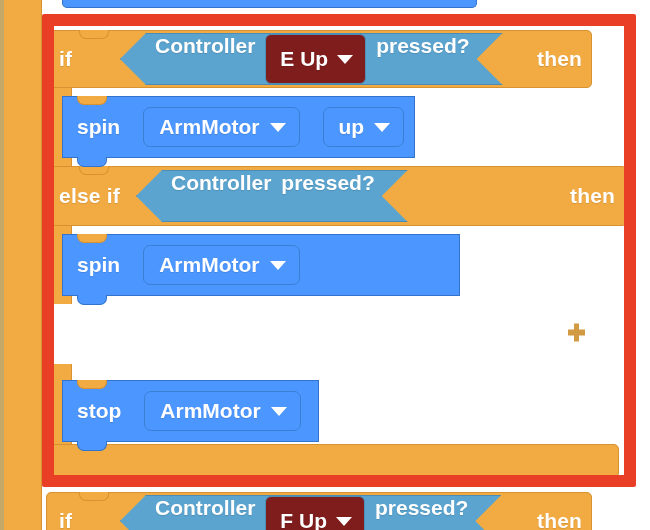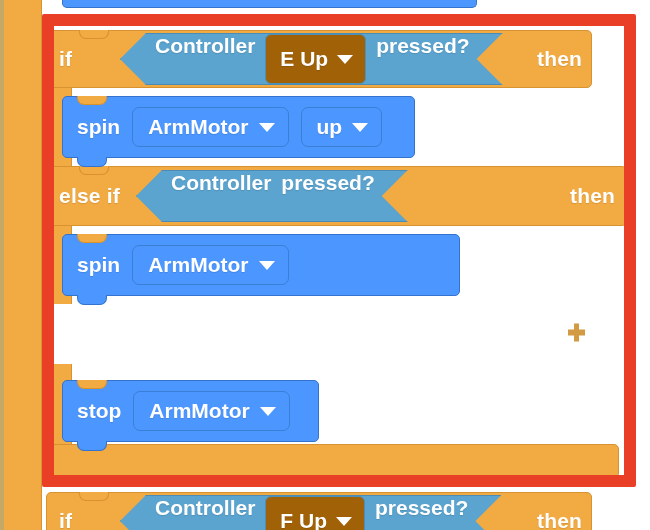--- a/index.html
+++ b/index.html
@@ -92,50 +92,51 @@
     clip-path: polygon(26px 0, 100% 0, calc(100% - 26px) 50%, 100% 100%, 26px 100%, 0 50%);
     padding-left:34px; padding-right:32px;
     gap:10px;
     text-shadow:0 1px 1px rgba(0,0,0,.12);
     z-index:6;
   }
   .bool-hex .lbl { white-space:nowrap; }
 
   
   .dd-hex {
-    background:#a16207;
+    background:#7f1d1d;
     border:1px solid #4c8fb8;
     border-radius:6px;
     padding:6px 12px 6px 14px;
     display:flex; align-items:center; gap:9px;
     white-space:nowrap;
     font-size:21px;
   }
 
   
   .stack {
     position:absolute;
     background:#4c97ff;
     border:1px solid #3373cc;
-    border-radius:5px;
+    border-radius:0;
     display:flex; align-items:center;
     color:#ffffff; font-size:21px; font-weight:bold;
     padding-left:14px; gap:12px;
     text-shadow:0 1px 1px rgba(0,0,0,.12);
     z-index:8;
   }
   .stack .txt { white-space:nowrap; }
   .dd-blue {
     background:#4c97ff;
     border:1px solid #3b7fd4;
     border-radius:7px;
     padding:7px 13px 7px 15px;
     display:flex; align-items:center; gap:10px;
     white-space:nowrap;
     font-size:21px;
+    margin-left:11px;
   }
   
   .stack .bump-top {
     position:absolute; left:14px; top:-1px;
     width:30px; height:9px;
     background:#f2aa42;
     border:1px solid #d79331;
     border-top:none;
     border-radius:0 0 7px 7px;
   }

